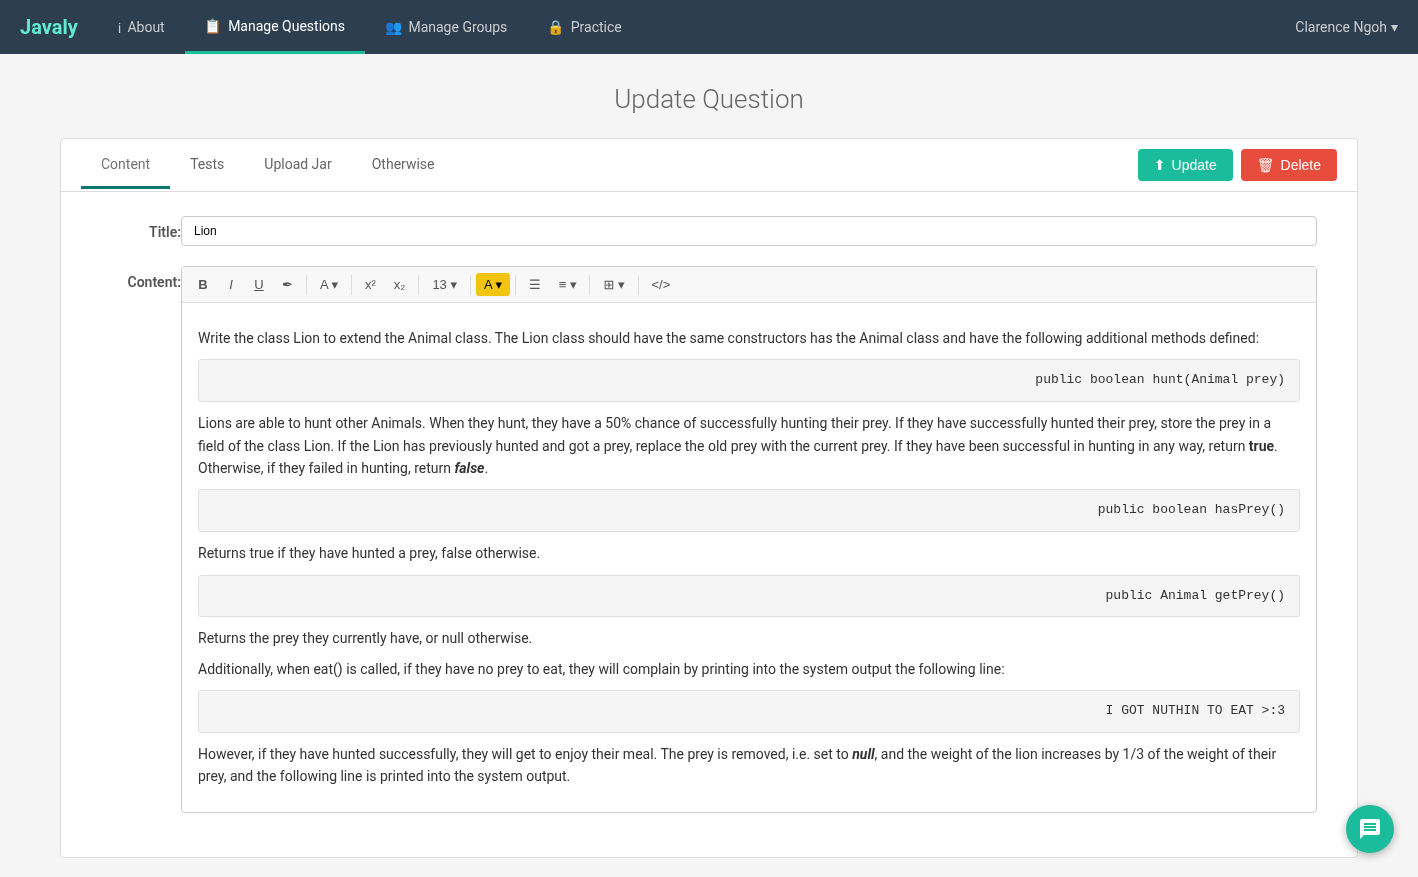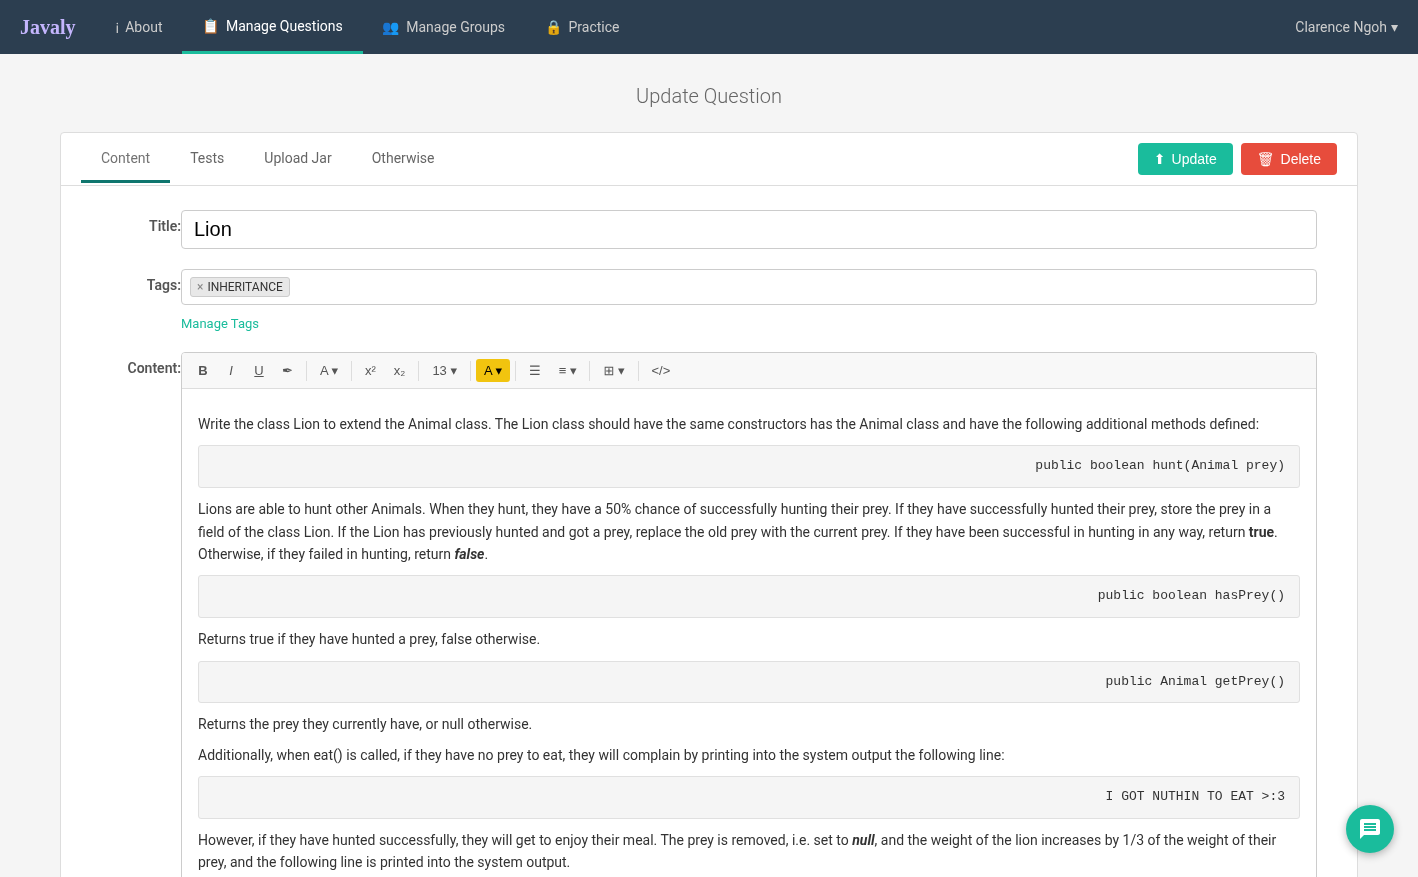--- a/index.html
+++ b/index.html
@@ -8,25 +8,24 @@
     
     .navbar {
       background: #2c3e50;
       height: 54px;
       display: flex;
       align-items: center;
       padding: 0 20px;
       position: relative;
     }
     .navbar-brand {
-      color: #c4b5fd;
+      color: #5eead4;
       font-weight: 700;
       font-size: 20px;
       margin-right: 20px;
-      font-family: Liberation Serif, serif;
     }
     .nav-items { display: flex; align-items: center; flex: 1; }
     .nav-item {
       color: #ccc;
       padding: 0 20px;
       height: 54px;
       display: flex;
       align-items: center;
       cursor: pointer;
       font-size: 14px;
@@ -49,21 +48,21 @@
     }
 
     
     .page-container {
       max-width: 1418px;
       margin: 0 auto;
       padding: 30px 60px;
     }
     .page-title {
       text-align: center;
-      font-size: 20px;
+      font-size: 26px;
       font-weight: 300;
       color: #666;
       margin-bottom: 24px;
     }
 
     
     .card {
       background: #fff;
       border: 1px solid #ddd;
       border-radius: 4px;
@@ -123,21 +122,21 @@
       color: #555;
       padding-top: 8px;
       text-align: right;
       flex-shrink: 0;
     }
     .form-control {
       flex: 1;
       padding: 7px 12px;
       border: 1px solid #ccc;
       border-radius: 4px;
-      font-size: 20px;
+      font-size: 12px;
       outline: none;
     }
 
     
     .tags-input {
       flex: 1;
       border: 1px solid #ccc;
       border-radius: 4px;
       padding: 4px 8px;
       display: flex;
@@ -275,34 +274,20 @@
       </div>
     </div>
 
     <div class="form-body">
 
       <div class="form-row">
         <label class="form-label">Title:</label>
         <input class="form-control" type="text" value="Lion" style="">
       </div>
 
-      <div class="form-row">
-        <label class="form-label">Tags:</label>
-        <div style="flex:1;">
-          <div class="tags-input">
-            <span class="tag">
-              <span class="tag-remove">×</span>
-              <span>INHERITANCE</span>
-            </span>
-          </div>
-          <div style="margin-top:8px;">
-            <a class="manage-tags">Manage Tags</a>
-          </div>
-        </div>
-      </div>
 
       <div class="form-row">
         <label class="form-label">Content:</label>
         <div class="editor-wrapper">
 
           <div class="editor-toolbar">
             <button class="toolbar-btn" style="font-weight:bold;">B</button>
             <button class="toolbar-btn" style="font-style:italic;">I</button>
             <button class="toolbar-btn" style="text-decoration:underline;">U</button>
             <button class="toolbar-btn">✒</button>

